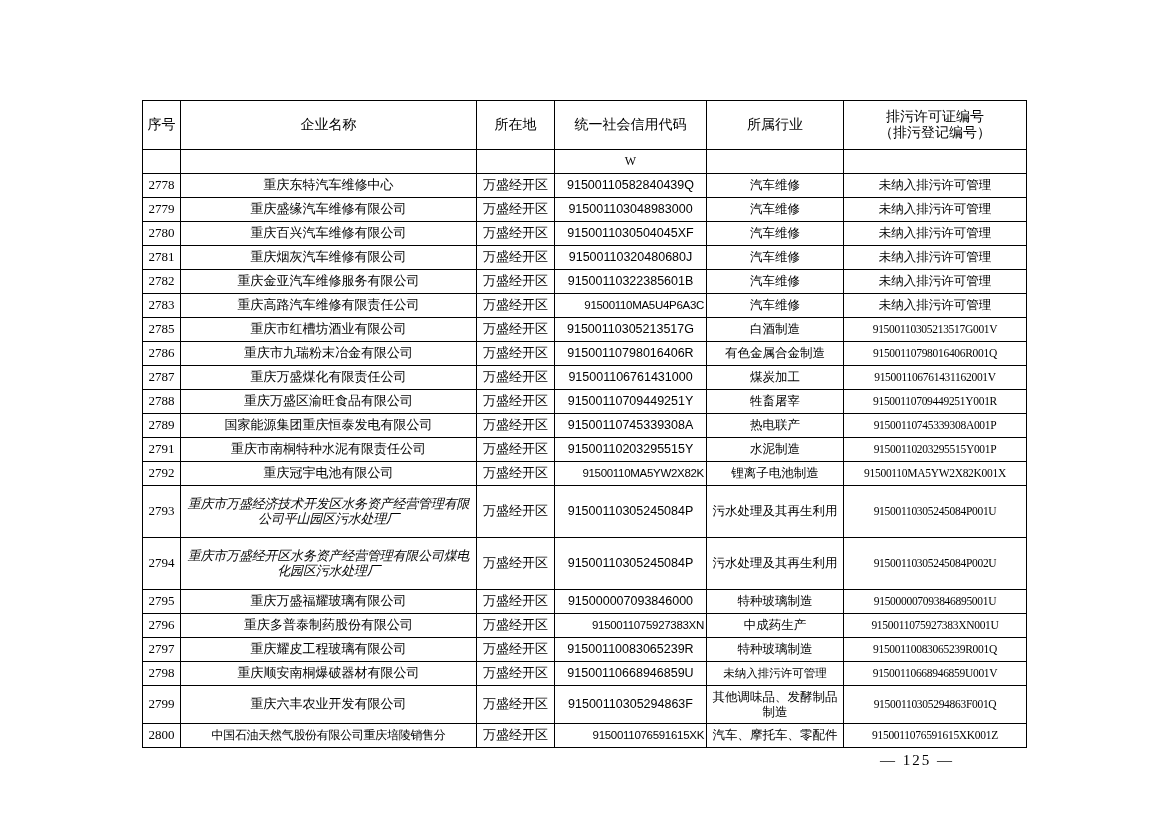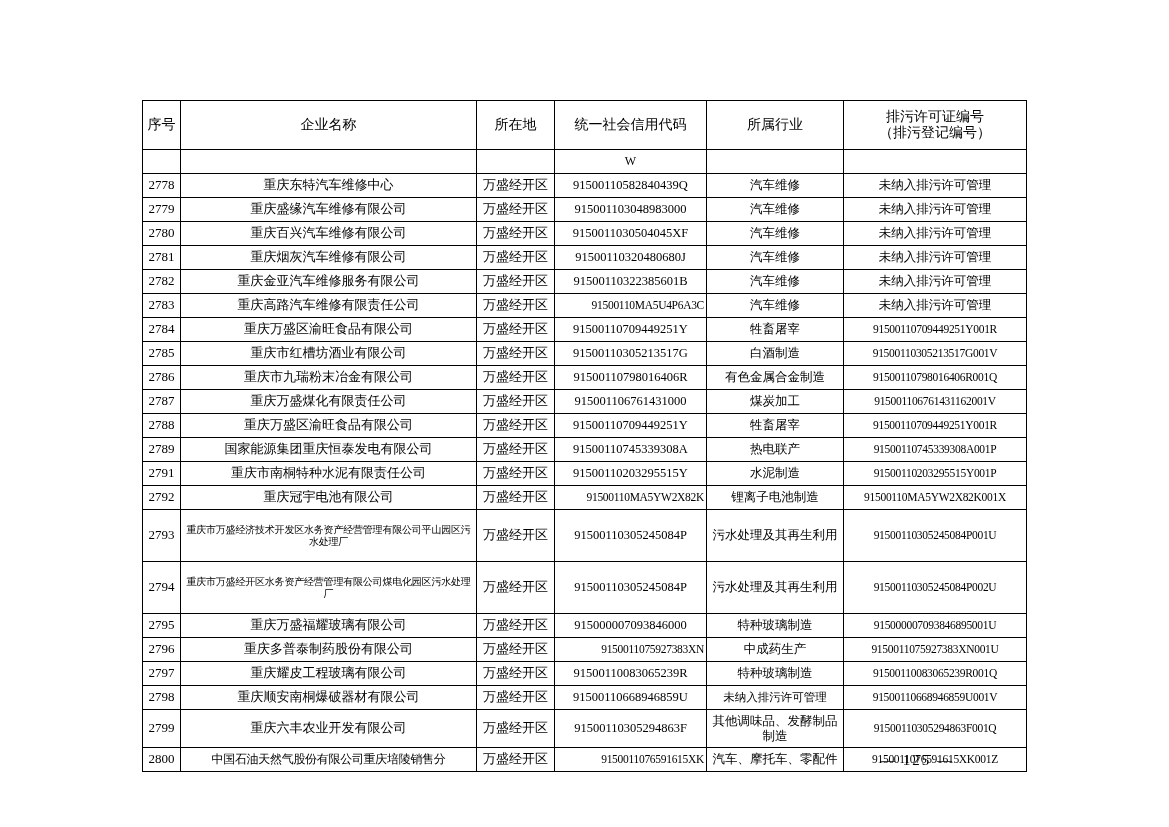--- a/index.html
+++ b/index.html
@@ -56,31 +56,32 @@
   .col-perm  { width: 183px; }
 
   .letter-row td {
     height: 20px;
     font-size: 12px;
   }
   .name-cell {
     font-size: 13px;
   }
   .name-cell.tight {
-    font-size: 10px;
+    font-size: 13px;
     letter-spacing: -0.2px;
+    font-style: italic;
   }
   .name-cell.tight2 {
     font-size: 12px;
     letter-spacing: -0.3px;
     margin-top: 24px;
   }
   .code-cell {
     font-size: 12.5px;
-    font-family: Liberation Serif, serif;
+    font-family: Liberation Sans, sans-serif;
     margin-top: 13px;
   }
   .code-cell.tight {
     font-size: 11.5px;
     letter-spacing: -0.3px;
     text-align: right;
   }
   .perm-cell {
     font-size: 12.5px;
   }
@@ -182,60 +183,52 @@
       </tr>
       <tr>
         <td>2783</td>
         <td class="name-cell">重庆高路汽车维修有限责任公司</td>
         <td>万盛经开区</td>
         <td class="code-cell tight">91500110MA5U4P6A3C</td>
         <td class="ind-cell">汽车维修</td>
         <td class="perm-cell">未纳入排污许可管理</td>
       </tr>
       <tr>
-        <td>2784</td>
+        <td>2785</td>
+        <td class="name-cell">重庆市红槽坊酒业有限公司</td>
+        <td>万盛经开区</td>
+        <td class="code-cell">91500110305213517G</td>
+        <td class="ind-cell">白酒制造</td>
+        <td class="perm-cell tight">91500110305213517G001V</td>
+      </tr>
+      <tr>
+        <td>2786</td>
+        <td class="name-cell">重庆市九瑞粉末冶金有限公司</td>
+        <td>万盛经开区</td>
+        <td class="code-cell">91500110798016406R</td>
+        <td class="ind-cell">有色金属合金制造</td>
+        <td class="perm-cell tight">91500110798016406R001Q</td>
+      </tr>
+      <tr>
+        <td>2787</td>
+        <td class="name-cell">重庆万盛煤化有限责任公司</td>
+        <td>万盛经开区</td>
+        <td class="code-cell">915001106761431000</td>
+        <td class="ind-cell">煤炭加工</td>
+        <td class="perm-cell tight">915001106761431162001V</td>
+      </tr>
+      <tr>
+        <td>2788</td>
         <td class="name-cell">重庆万盛区渝旺食品有限公司</td>
         <td>万盛经开区</td>
         <td class="code-cell">91500110709449251Y</td>
         <td class="ind-cell">牲畜屠宰</td>
         <td class="perm-cell tight">91500110709449251Y001R</td>
       </tr>
       <tr>
-        <td>2785</td>
-        <td class="name-cell">重庆市红槽坊酒业有限公司</td>
-        <td>万盛经开区</td>
-        <td class="code-cell">91500110305213517G</td>
-        <td class="ind-cell">白酒制造</td>
-        <td class="perm-cell tight">91500110305213517G001V</td>
-      </tr>
-      <tr>
-        <td>2786</td>
-        <td class="name-cell">重庆市九瑞粉末冶金有限公司</td>
-        <td>万盛经开区</td>
-        <td class="code-cell">91500110798016406R</td>
-        <td class="ind-cell">有色金属合金制造</td>
-        <td class="perm-cell tight">91500110798016406R001Q</td>
-      </tr>
-      <tr>
-        <td>2787</td>
-        <td class="name-cell">重庆万盛煤化有限责任公司</td>
-        <td>万盛经开区</td>
-        <td class="code-cell">915001106761431000</td>
-        <td class="ind-cell">煤炭加工</td>
-        <td class="perm-cell tight">915001106761431162001V</td>
-      </tr>
-      <tr>
-        <td>2788</td>
-        <td class="name-cell">重庆万盛区渝旺食品有限公司</td>
-        <td>万盛经开区</td>
-        <td class="code-cell">91500110709449251Y</td>
-        <td class="ind-cell">牲畜屠宰</td>
-        <td class="perm-cell tight">91500110709449251Y001R</td>
-      </tr>
-      <tr>
         <td>2789</td>
         <td class="name-cell">国家能源集团重庆恒泰发电有限公司</td>
         <td>万盛经开区</td>
         <td class="code-cell">91500110745339308A</td>
         <td class="ind-cell">热电联产</td>
         <td class="perm-cell tight">91500110745339308A001P</td>
       </tr>
       <tr>
         <td>2791</td>
         <td class="name-cell">重庆市南桐特种水泥有限责任公司</td>

